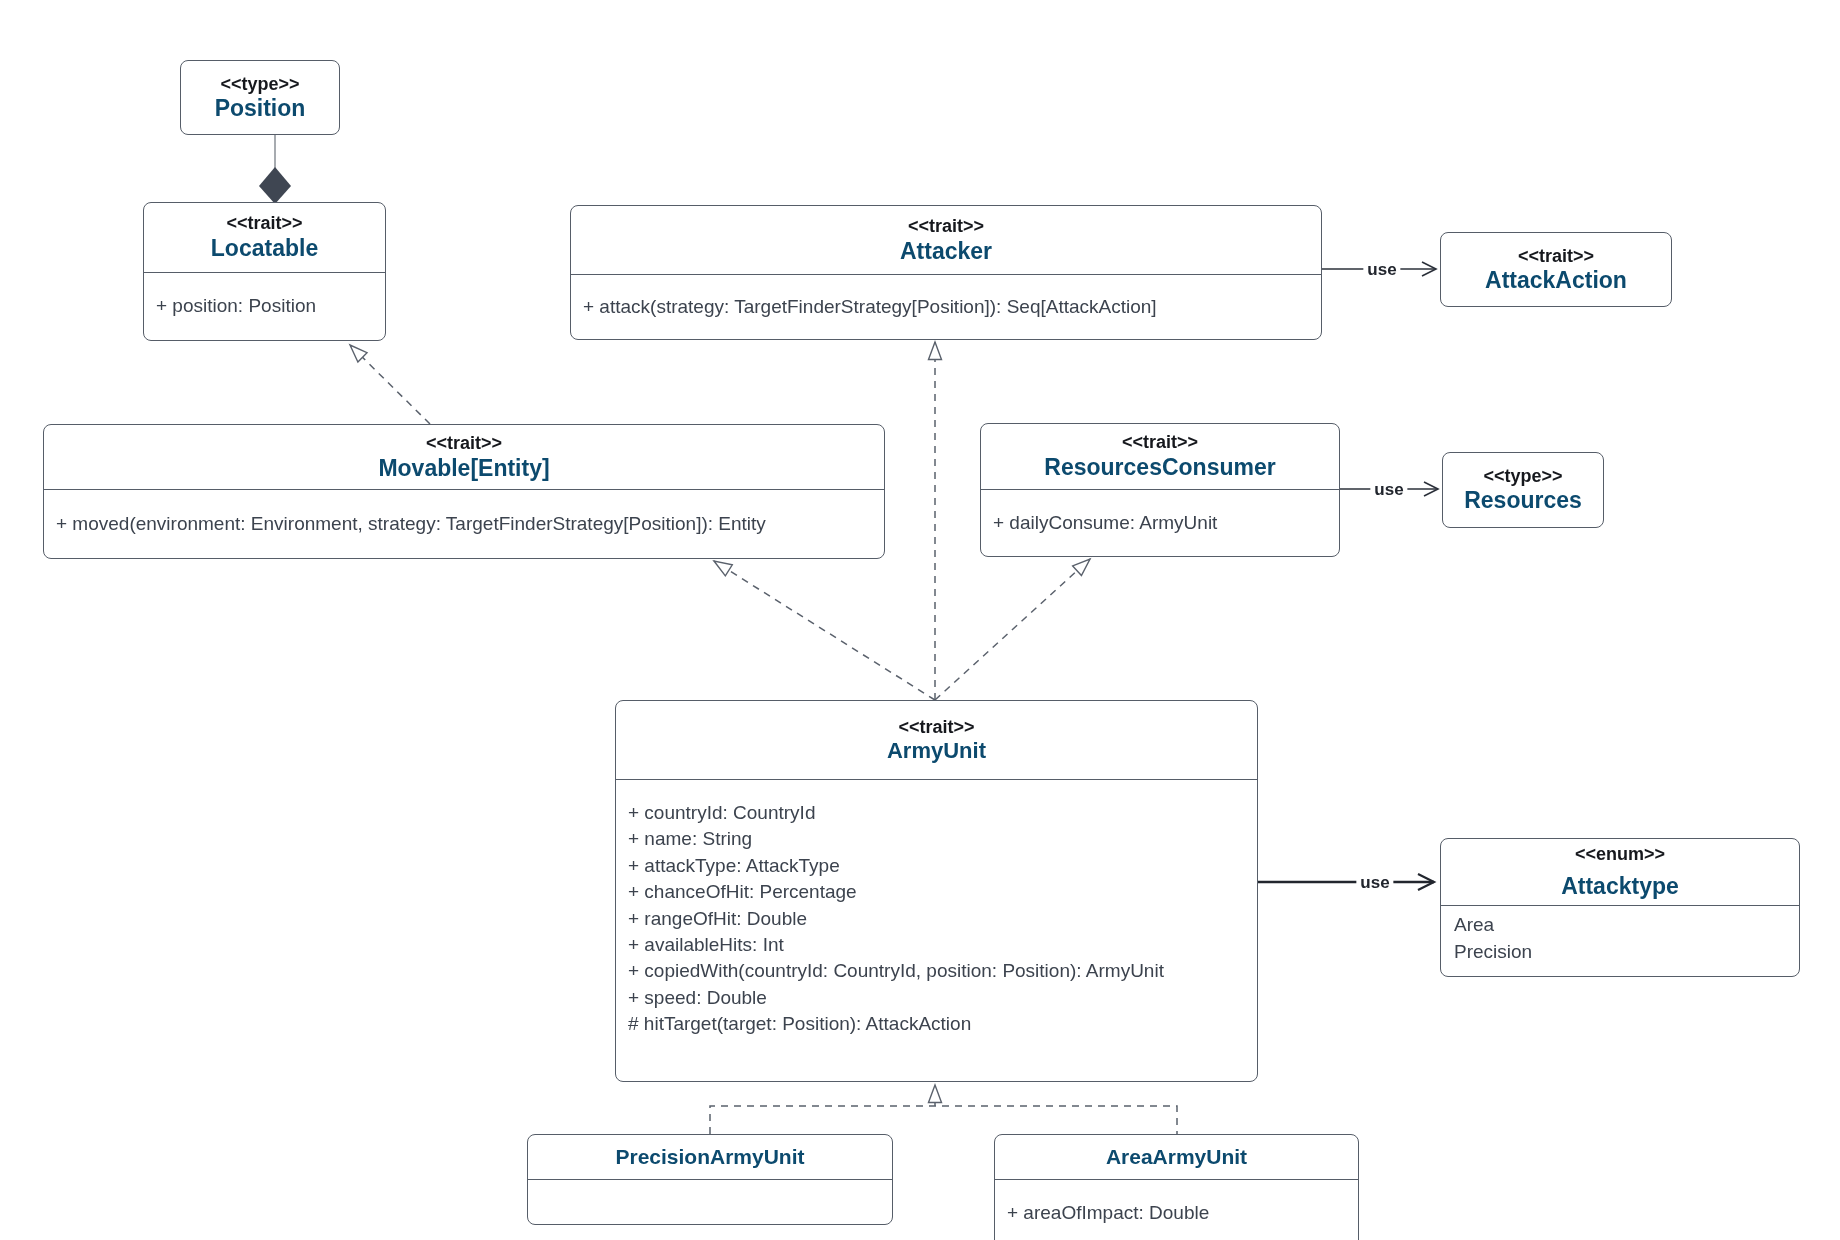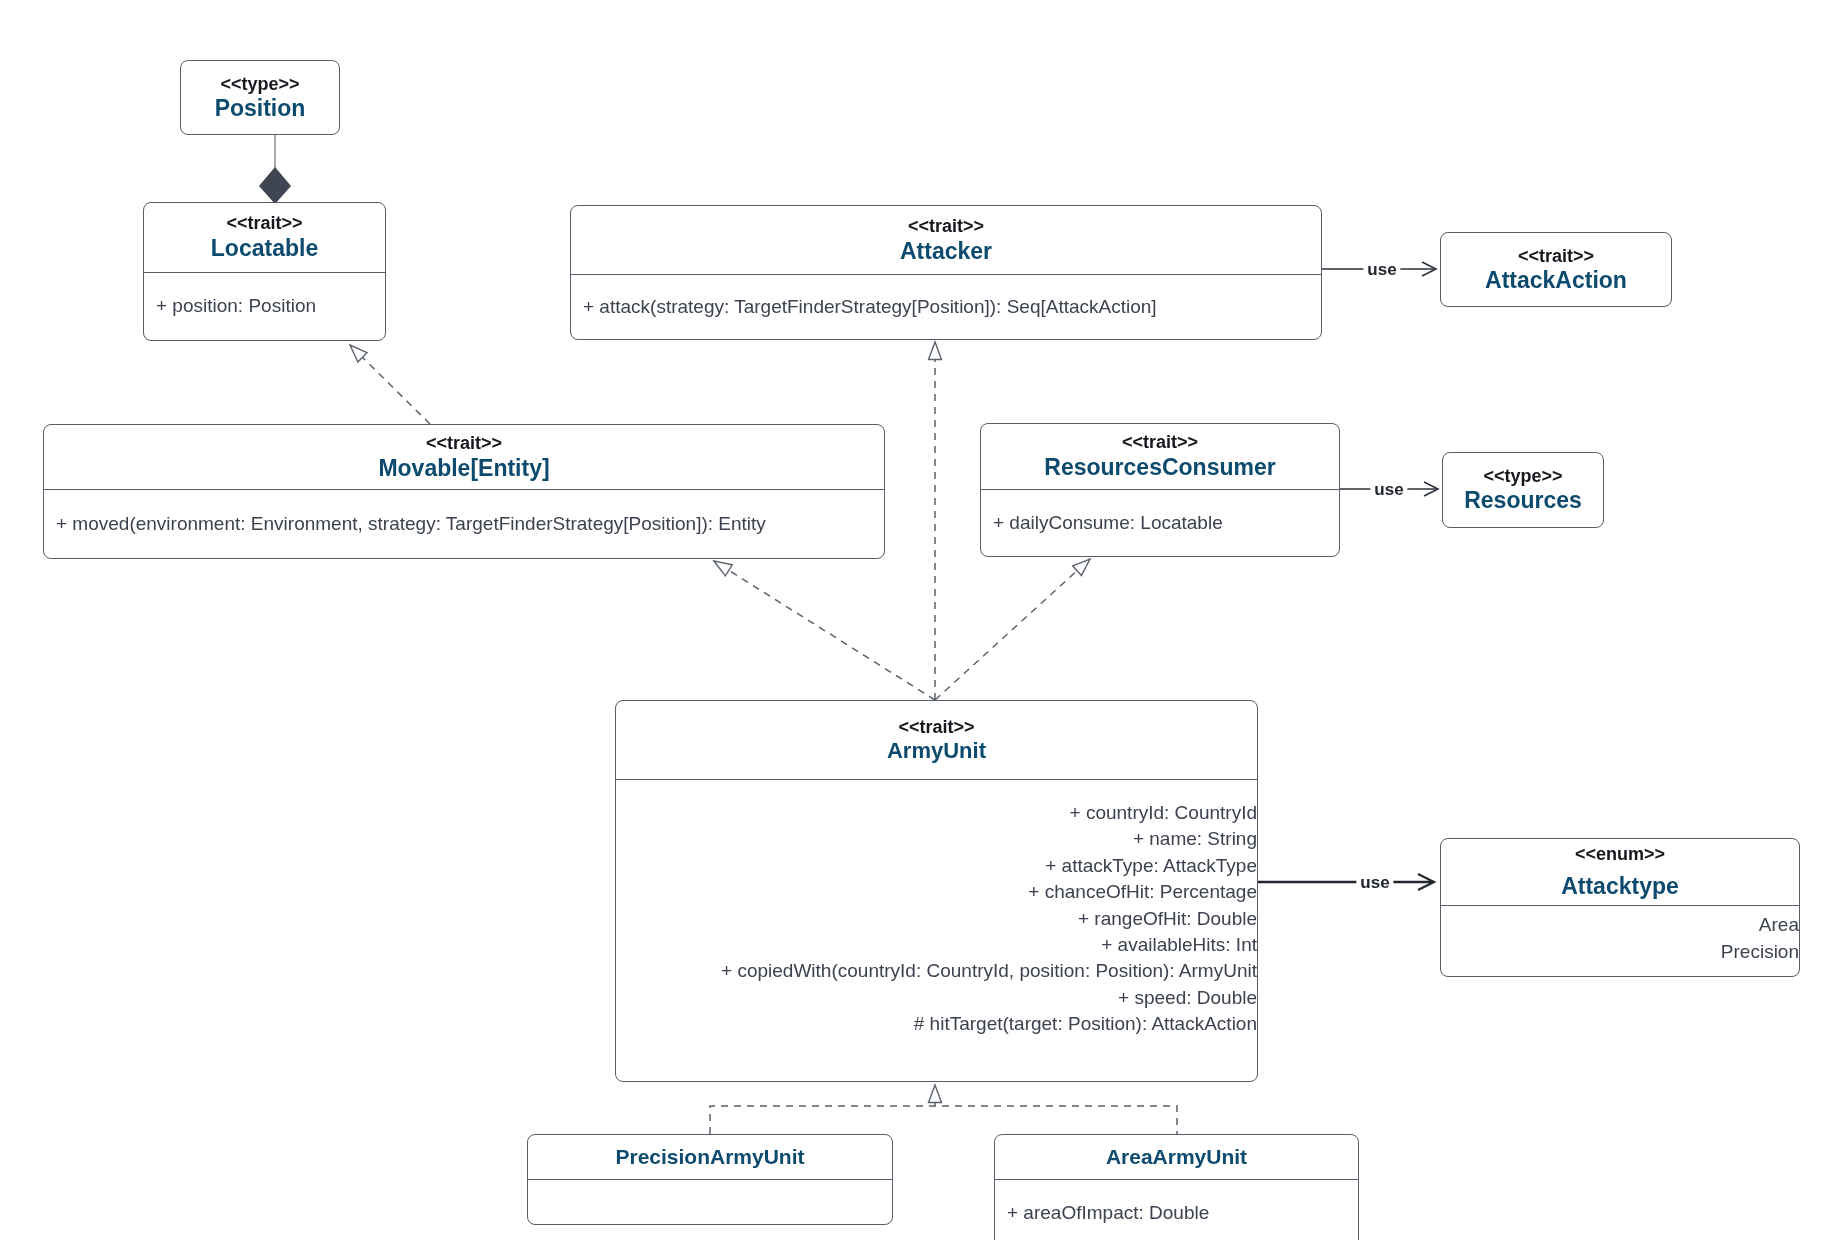--- a/index.html
+++ b/index.html
@@ -51,21 +51,20 @@
   .members.center1{
     display:flex;
     align-items:center;
   }
   .member{
     font-size:19px;
     color:#3c434e;
     padding-left:12px;
     white-space:nowrap;
     line-height:26.4px;
-    text-align:right;
   }
   .simple{justify-content:center;align-items:center;}
   .mlist{padding-top:20px;}
   .vlist{padding-top:5px;}
   .vlist .member{line-height:27px;padding-left:13px;}
   .use-label{
     position:absolute;
     transform:translate(-50%,-50%);
     font-weight:bold;
     font-size:17px;
@@ -154,21 +153,21 @@
       <div class="member">+ moved(environment: Environment, strategy: TargetFinderStrategy[Position]): Entity</div>
     </div>
   </div>
 
   <div class="box" style="left:980px;top:403px;width:360px;height:134px;">
     <div class="hdr" style="height:65px;">
       <div class="stereo">&lt;&lt;trait&gt;&gt;</div>
       <div class="cname">ResourcesConsumer</div>
     </div>
     <div class="members center1">
-      <div class="member">+ dailyConsume: Locatable</div>
+      <div class="member">+ dailyConsume: ArmyUnit</div>
     </div>
   </div>
 
   <div class="box simple" style="left:1442px;top:432px;width:162px;height:76px;">
     <div class="stereo">&lt;&lt;type&gt;&gt;</div>
     <div class="cname">Resources</div>
   </div>
 
   <div class="box" style="left:615px;top:680px;width:643px;height:382px;">
     <div class="hdr" style="height:78px;">

